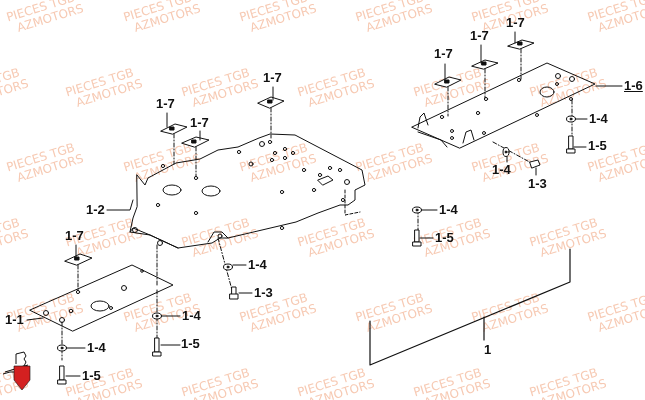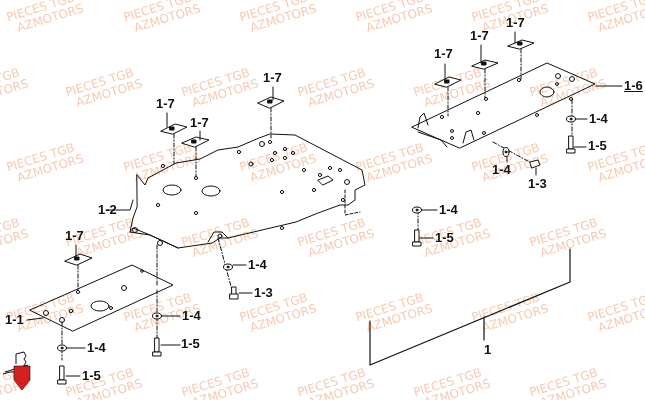--- a/index.html
+++ b/index.html
@@ -341,21 +341,21 @@
   <svg width="38" height="46" viewBox="0 0 38 46" style="position:absolute;left:2px;top:350px;">
     <path d="M14,14 L14,4 L22,2 L24,6 L22,9 L24,12 L22,16 L14,18" fill="#fff" stroke="#111" stroke-width="1"></path>
     <path d="M3,22 L26,15" stroke="#111" stroke-width="1"></path>
     <path d="M12,16 L28,16 L28,30 L20,40 L12,30 Z" fill="#d42020" stroke="#111" stroke-width="0.6"></path>
     <path d="M1,24 L8,22 L12,22" stroke="#111" stroke-width="1" fill="none"></path>
   </svg>
 
   <div>
     <div class="callout" style="left:484px;top:343px;">1</div>
     <div class="callout" style="left:5px;top:313px;">1-1</div>
-    <div class="callout" style="left:98px;top:203px;">1-2</div>
+    <div class="callout" style="left:86px;top:203px;">1-2</div>
     <div class="callout" style="left:254px;top:286px;">1-3</div>
     <div class="callout" style="left:528px;top:177px;">1-3</div>
     <div class="callout" style="left:248px;top:258px;">1-4</div>
     <div class="callout" style="left:182px;top:309px;">1-4</div>
     <div class="callout" style="left:87px;top:341px;">1-4</div>
     <div class="callout" style="left:439px;top:203px;">1-4</div>
     <div class="callout" style="left:589px;top:112px;">1-4</div>
     <div class="callout" style="left:492px;top:163px;">1-4</div>
     <div class="callout" style="left:181px;top:337px;">1-5</div>
     <div class="callout" style="left:82px;top:369px;">1-5</div>

